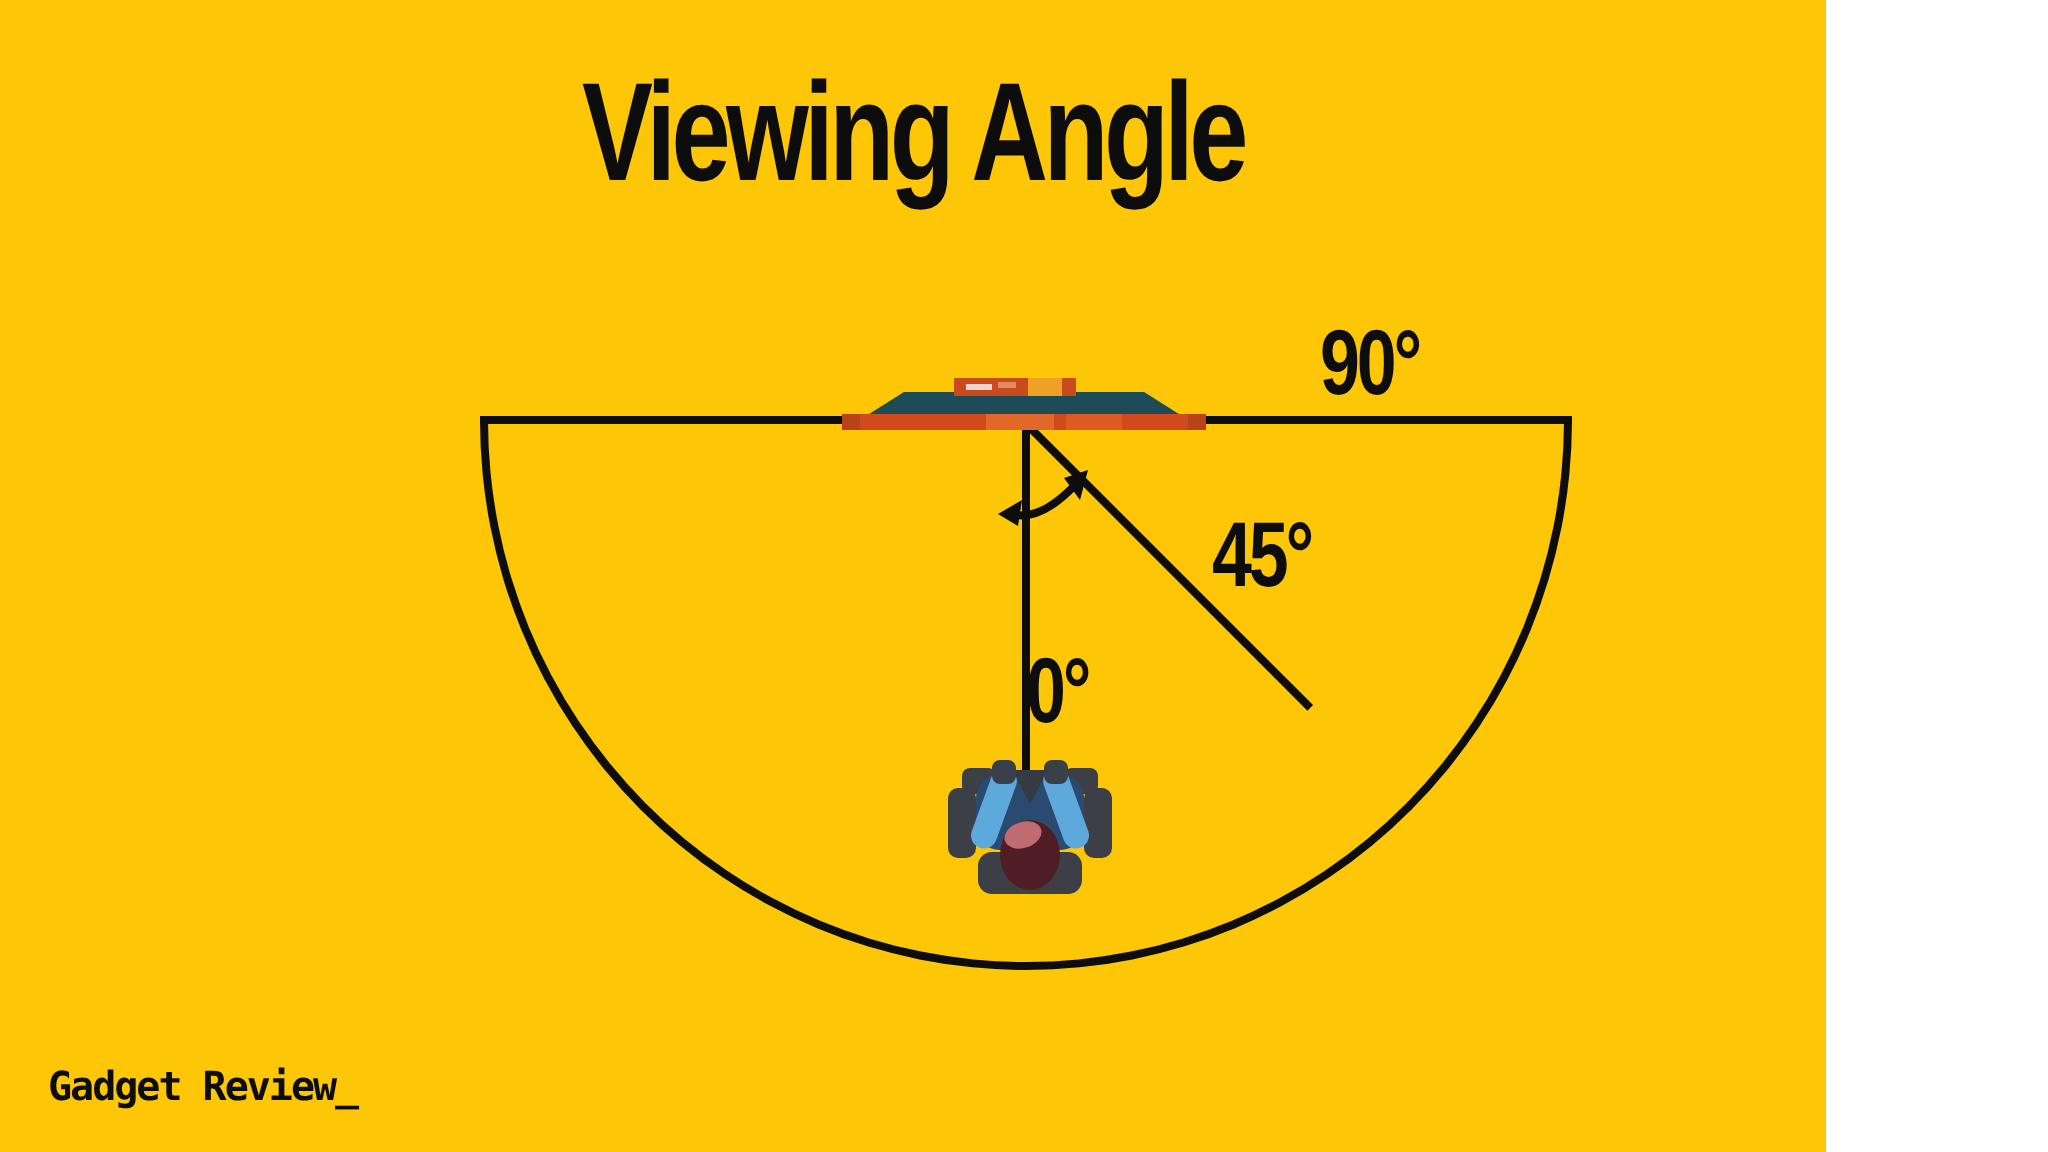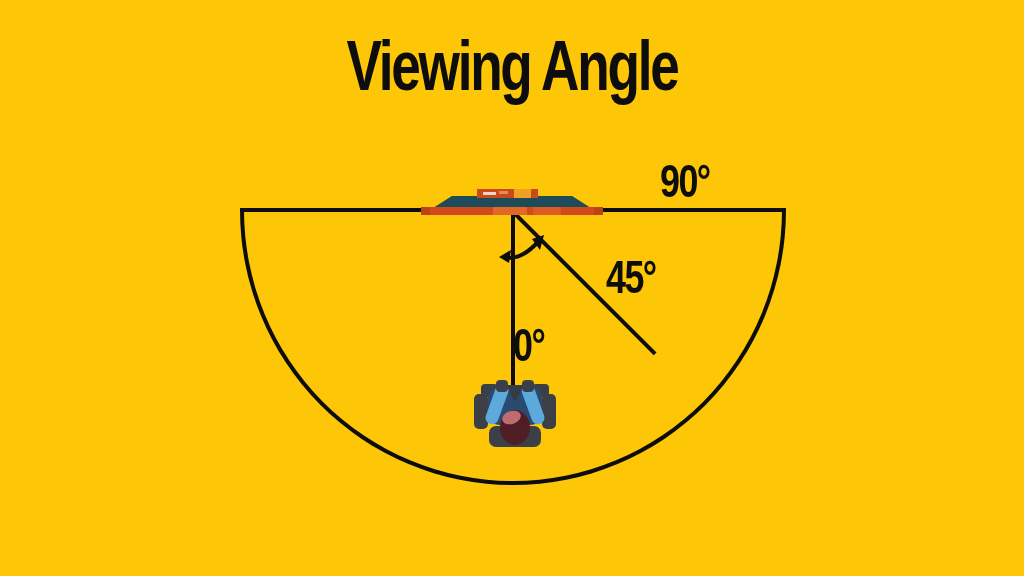--- a/index.html
+++ b/index.html
@@ -1,18 +1,18 @@
 <!DOCTYPE html>
 <html style="--c-background: #FDC606; --c-line: #0D0D0D; --c-tv-screen: #1E4B58; --c-tv-base: #D04A1E; --c-tv-accent: #EFA125; --c-chair: #3C3F45; --c-shirt: #2B4A6F; --c-sleeves: #5EA9DC; --c-head: #4F1E24; --c-face: #C06B72;"><head>
 <meta charset="utf-8">
 <style>
   html,body{margin:0;padding:0;}
   #stage{
     position:relative;
-    width:1024px;height:576px;
+    width:913px;height:576px;
     overflow:hidden;
     background:var(--c-background,#FDC606);
     font-family:"Liberation Sans",sans-serif;
     text-decoration:underline;
   }
   
   .title{
     position:absolute;left:0;right:0;top:26px;
     text-align:center;
     font-weight:bold;font-size:70px;
@@ -154,14 +154,15 @@
     <div class="torso"></div>
     <div class="gap-v"></div>
     <div class="sleeve sleeve-l"></div>
     <div class="sleeve sleeve-r"></div>
     <div class="hand hand-l"></div>
     <div class="hand hand-r"></div>
     <div class="head"></div>
     <div class="face"></div>
   </div>
 
+  <div class="brand">Gadget Review_</div>
 
 </div>
 
 </body></html>

